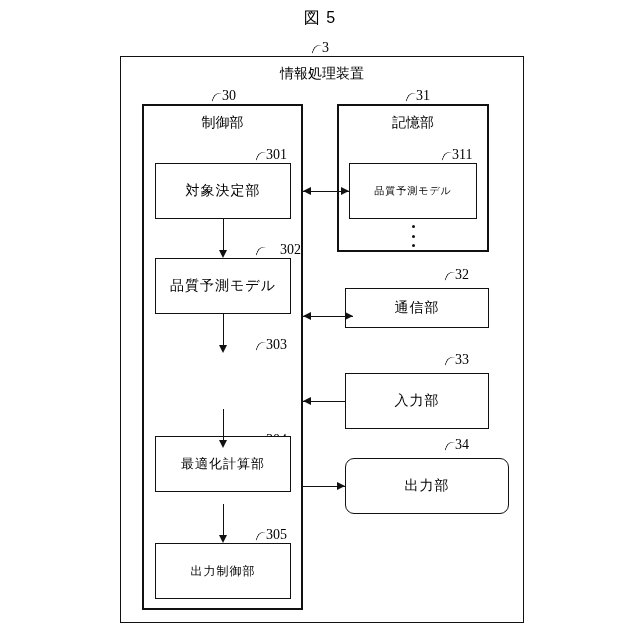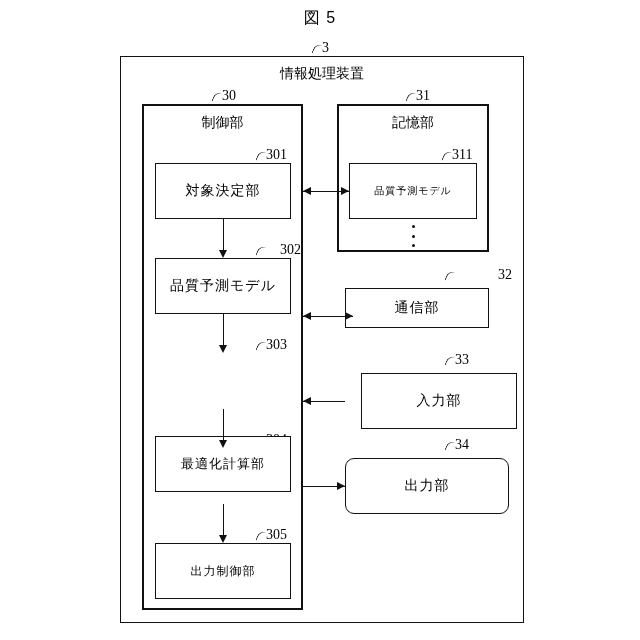--- a/index.html
+++ b/index.html
@@ -198,29 +198,29 @@
   <div class="box unit" style="left:155px; top:436px; width:136px; height:56px;">
     <div class="box-label-center" style="font-size:13px;">最適化計算部</div>
   </div>
 
   <div class="ref" style="left:266px; top:527px;">305</div>
   <div class="ref-lead" style="left:257px; top:532px;"></div>
   <div class="box unit" style="left:155px; top:543px; width:136px; height:56px;">
     <div class="box-label-center" style="font-size:12px;">出力制御部</div>
   </div>
 
-  <div class="ref" style="left:455px; top:267px;margin-left:43px;">32</div>
+  <div class="ref" style="left:455px; top:267px;">32</div>
   <div class="ref-lead" style="left:446px; top:272px;"></div>
   <div class="box unit" style="left:345px; top:288px; width:144px; height:40px;">
     <div class="box-label-center">通信部</div>
   </div>
 
   <div class="ref" style="left:455px; top:352px;">33</div>
   <div class="ref-lead" style="left:446px; top:357px;"></div>
-  <div class="box unit" style="left:361px; top:373px; width:156px; height:56px;">
+  <div class="box unit" style="left:345px; top:373px; width:144px; height:56px;">
     <div class="box-label-center">入力部</div>
   </div>
 
   <div class="ref" style="left:455px; top:437px;">34</div>
   <div class="ref-lead" style="left:446px; top:442px;"></div>
   <div class="box unit" style="left:345px; top:458px; width:164px; height:56px;border-radius:9px;">
     <div class="box-label-center">出力部</div>
   </div>
 
   <div class="hline" style="left:303px; top:191px; width:46px;"></div>

